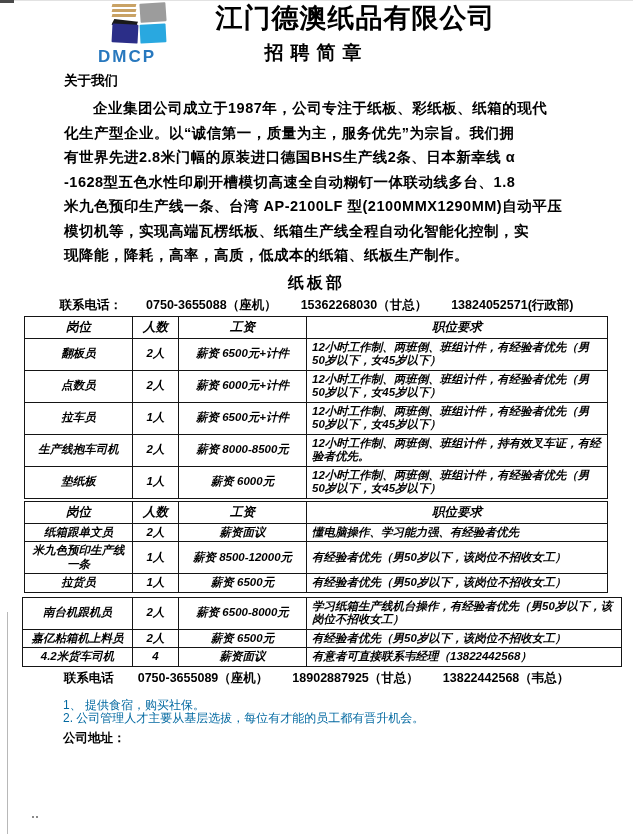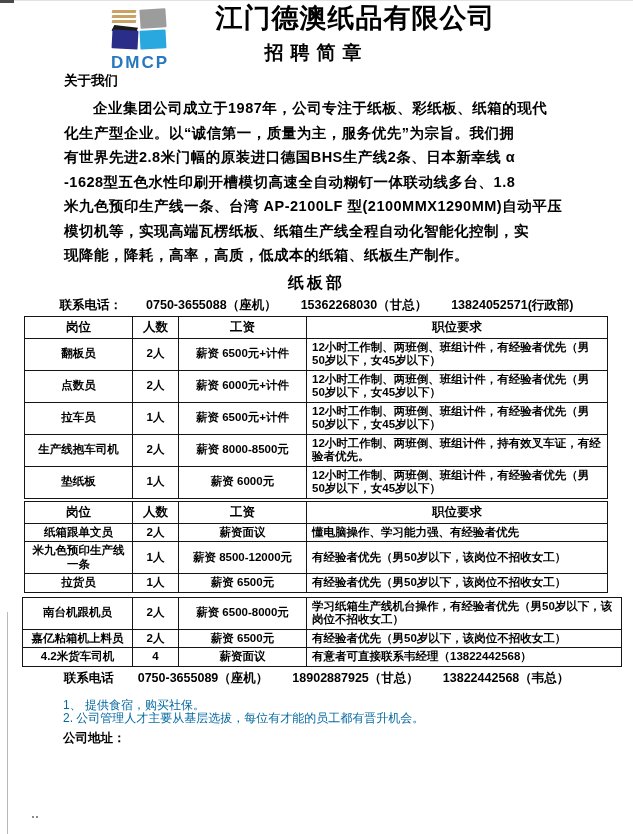--- a/index.html
+++ b/index.html
@@ -10,21 +10,21 @@
     background:#ffffff; color:#000; overflow:hidden;
   }
   
   .top-edge { position:absolute; top:0; left:0; right:0; height:1px; background:#e2e2e2; }
   .corner-mark { position:absolute; top:0; left:0; width:14px; height:3px; background:#4a4a4a; }
   .left-line { position:absolute; left:7px; top:612px; bottom:0; width:1px; background:#b8b8b8; }
   .dots { position:absolute; left:32px; top:816px; width:2px; height:2px; background:#8a8a8a; box-shadow:4px 0 0 #8a8a8a; }
 
   
   .header { position:relative; height:64px; padding-top:3px; }
-  .logo { position:absolute; left:98px; top:9px; width:84px; text-align:center; }
+  .logo { position:absolute; left:98px; top:3px; width:84px; text-align:left; }
   .logo-grid { width:56px; height:42px; margin:0 auto; display:grid; grid-template-columns:26px 26px; grid-template-rows:19px 19px; gap:2px; }
   .lg-tl { position:relative; padding-top:1px; }
   .lg-tl i { display:block; height:3px; margin:0 2px 2px 0; transform:skewX(-14deg); }
   .lg-tl b { display:block; height:6px; transform:skewX(-14deg); clip-path:polygon(0 100%,6% 0,100% 45%,100% 100%); }
   .lg-tr { transform:rotate(-4deg); border-radius:1px; }
   .lg-bl { transform:rotate(3deg); border-radius:1px; }
   .lg-br { transform:rotate(-3deg); border-radius:1px; }
   .logo-text { margin-top:2px; font-size:17px; font-weight:700; letter-spacing:2px; }
   .company-name { text-align:center; padding-left:78px; font-size:27px; font-weight:700; letter-spacing:1px; line-height:30px; }
   .doc-title { text-align:center; font-size:19px; font-weight:700; letter-spacing:7px; margin-top:7px; }
@@ -37,21 +37,21 @@
   }
 
   
   .section-title { text-align:center; font-size:16px; font-weight:700; letter-spacing:3px; margin-top:5px; }
 
   
   .contact-line { display:flex; justify-content:center; gap:24px; font-size:12.5px; font-weight:700; margin-top:3px; white-space:nowrap; }
 
   
   table { border-collapse:collapse; table-layout:fixed; width:584px; margin:2px 0 0 24px; }
-  th, td { border:1.5px solid #151515; font-weight:700; overflow:hidden; }
+  th, td { border:1.5px solid #151515; font-weight:700; overflow:hidden;font-style:italic; }
   th { font-size:12.5px; padding:2px 1px; text-align:center; }
   td { font-size:11.5px; line-height:13.5px; padding:2px 2px; }
   td.c0, td.c1, td.c2 { text-align:center; vertical-align:middle; }
   td.c3 { text-align:left; padding:2px 5px; vertical-align:middle; }
   .tbl-lower { margin-left:22px; margin-top:4px; width:600px; }
 
   
   .footer { margin:12px 20px 0 63px; }
   .footer-heading { font-size:12.5px; font-weight:700; line-height:14px; }
   .footer-list div { font-size:12px; font-weight:400; line-height:13.5px; color:#0369a1; }

